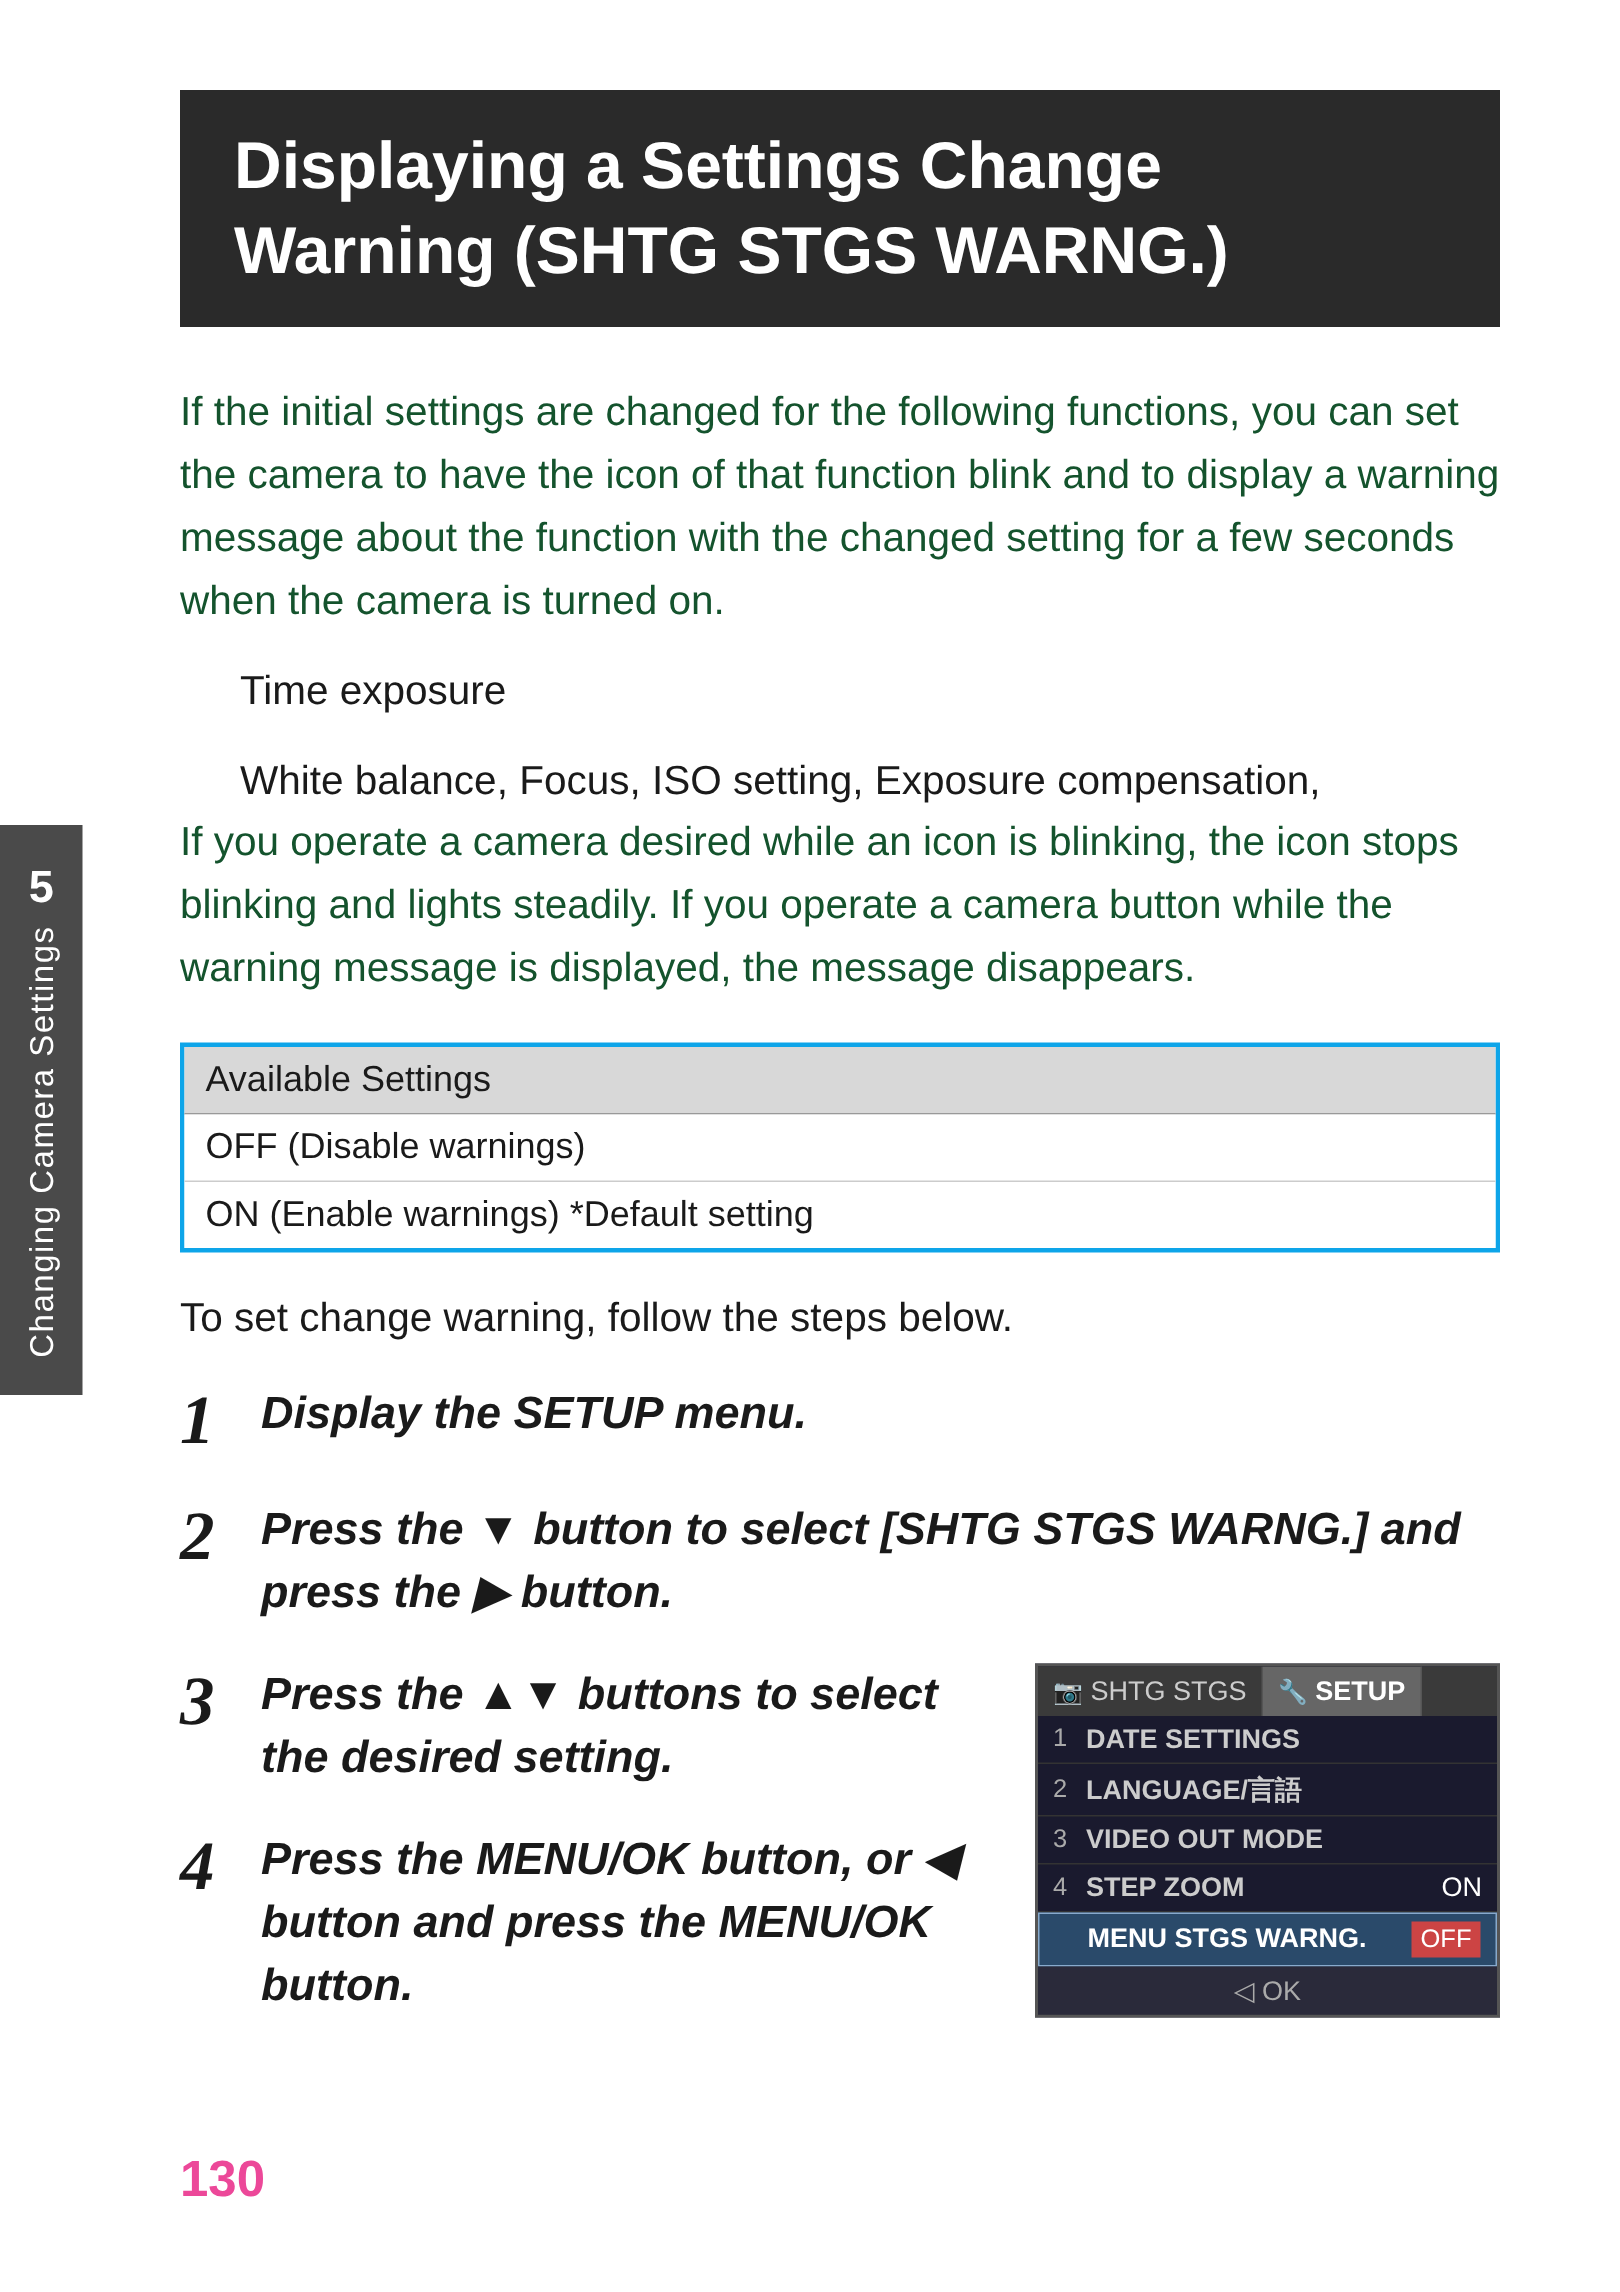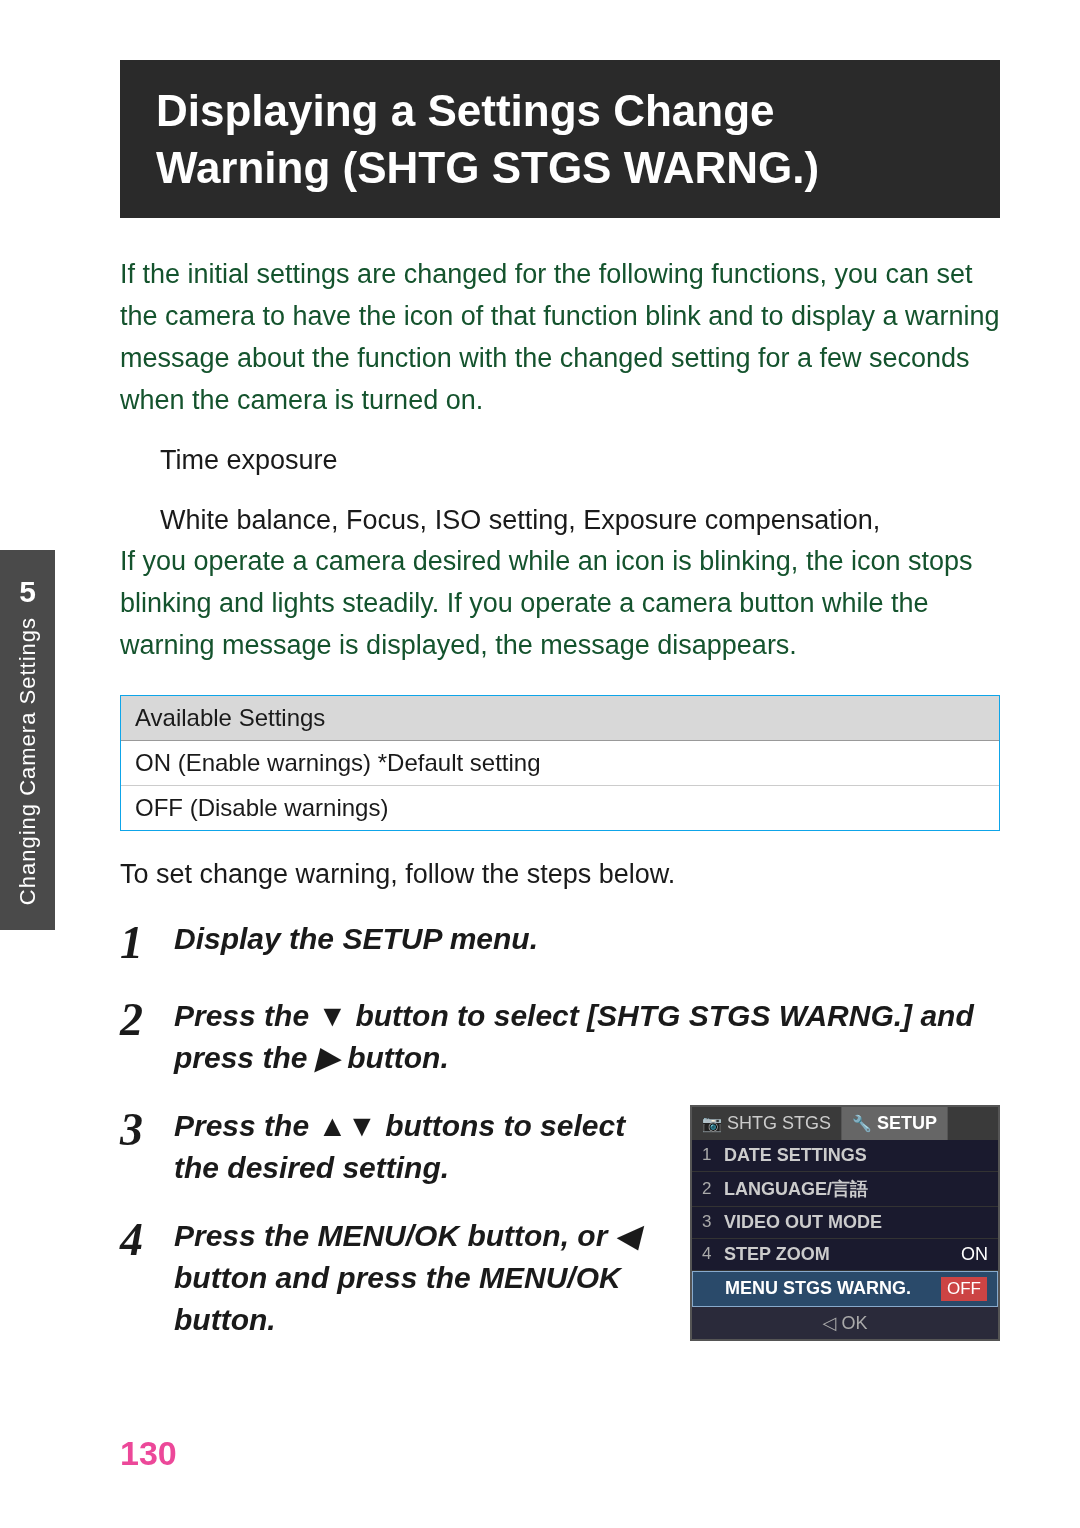--- a/index.html
+++ b/index.html
@@ -77,21 +77,21 @@
 
     .indent-text {
       padding-left: 40px;
       font-size: 27px;
       line-height: 1.55;
       color: #1a1a1a;
     }
 
     
     .settings-table {
-      border: 1px solid #0ea5e9;
+      border: 3px solid #0ea5e9;
       margin: 28px 0;
       width: 100%;
     }
 
     .settings-table .header-row {
       background: #d8d8d8;
       padding: 8px 14px;
       font-size: 24px;
       border-bottom: 1px solid #999;
       color: #1a1a1a;
@@ -274,22 +274,22 @@
     </h1>
   </div>
 
   <p class="body-text">If the initial settings are changed for the following functions, you can set the camera to have the icon of that function blink and to display a warning message about the function with the changed setting for a few seconds when the camera is turned on.</p>
   <p class="indent-text" style="margin-bottom:18px;">Time exposure</p>
   <p class="indent-text">White balance, Focus, ISO setting, Exposure compensation,</p>
   <p class="body-text">If you operate a camera desired while an icon is blinking, the icon stops blinking and lights steadily. If you operate a camera button while the warning message is displayed, the message disappears.</p>
 
   <div class="settings-table">
     <div class="header-row">Available Settings</div>
+    <div class="data-row">OFF (Disable warnings)</div>
     <div class="data-row">ON (Enable warnings) *Default setting</div>
-    <div class="data-row">OFF (Disable warnings)</div>
   </div>
 
   <p class="set-change-text">To set change warning, follow the steps below.</p>
 
   <div class="step">
     <span class="step-number" style="font-style:italic;">1</span>
     <div class="step-content">
       <div class="step-title step-bold">Display the SETUP menu.</div>
     </div>
   </div>

